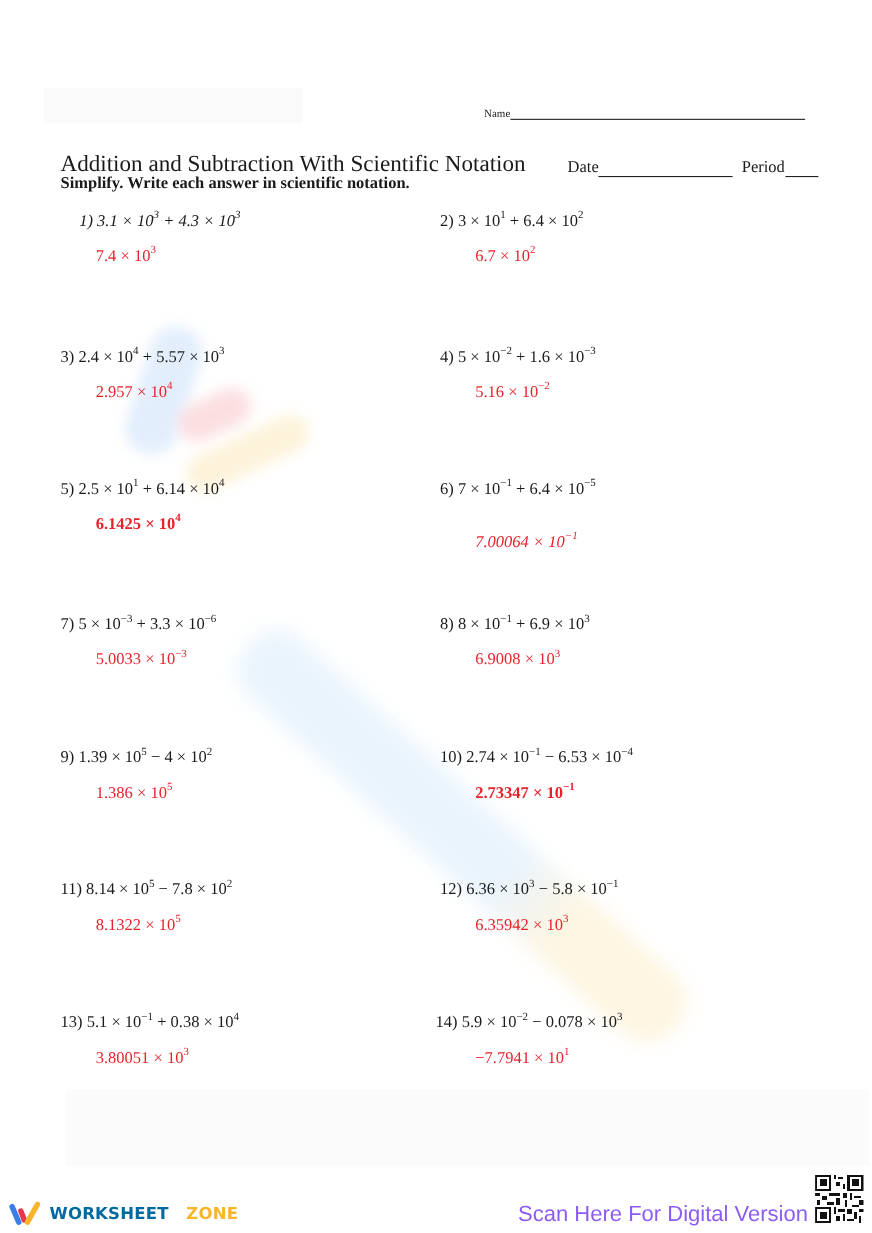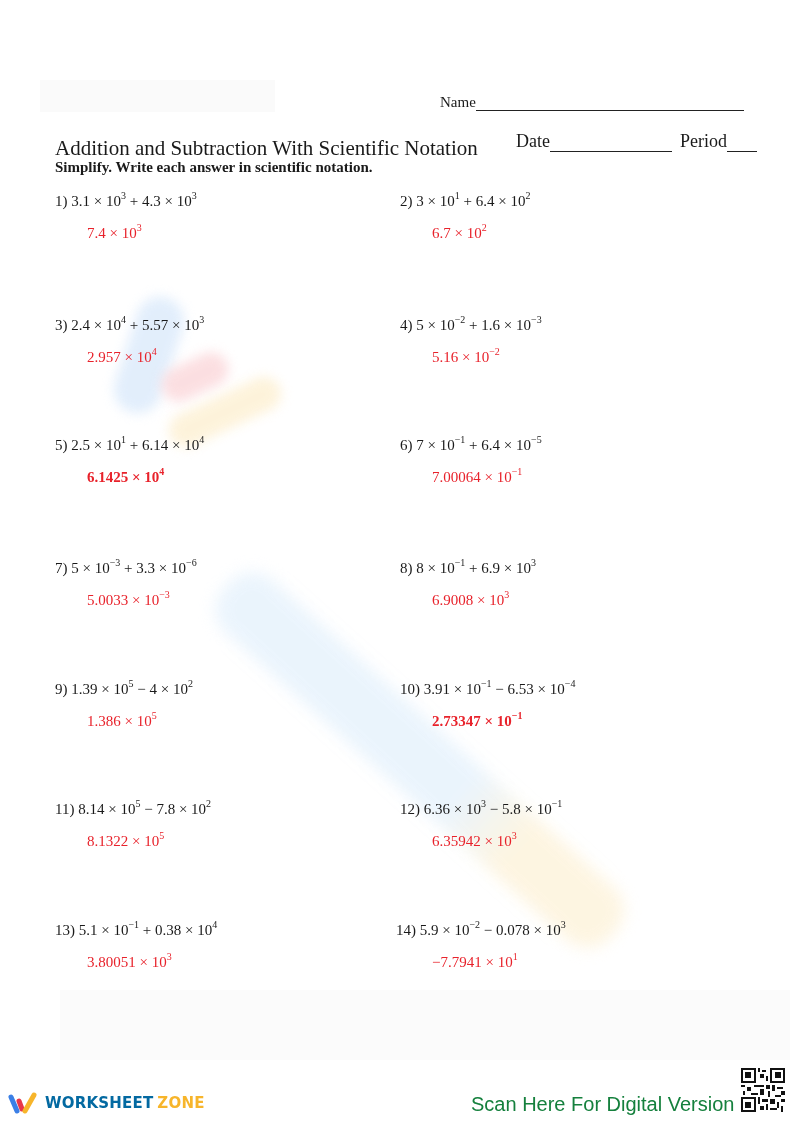--- a/index.html
+++ b/index.html
@@ -5,35 +5,35 @@
   html,body{margin:0;padding:0;background:#ffffff;}
   body{width:793px;height:1121px;position:relative;overflow:hidden;font-family:"Liberation Serif","DejaVu Serif",serif;color:#1a1a1a;}
   .wm{position:absolute;pointer-events:none;}
   .wm-blue{left:125px;top:295px;width:48px;height:120px;background:#dbeafb;border-radius:24px;transform:rotate(18deg);filter:blur(6px);opacity:.8;}
   .wm-red{left:160px;top:360px;width:70px;height:34px;background:#fbd7da;border-radius:18px;transform:rotate(-25deg);filter:blur(6px);opacity:.8;}
   .wm-yellow{left:165px;top:395px;width:120px;height:34px;background:#fdf0d2;border-radius:18px;transform:rotate(-25deg);filter:blur(6px);opacity:.8;}
   .wm-text{left:250px;top:560px;width:520px;height:70px;transform:rotate(42deg);transform-origin:left top;background:linear-gradient(90deg,#e4f1fc 0%,#e4f1fc 60%,#fdf2d8 75%,#fdf2d8 100%);border-radius:30px;filter:blur(8px);opacity:.75;}
   .topfade{position:absolute;left:40px;top:80px;width:235px;height:32px;background:#fafafa;}
   .botfade{position:absolute;left:60px;top:990px;width:730px;height:70px;background:#fbfbfb;}
 
-  .name-row{position:absolute;left:440px;top:94px;font-size:15px;display:flex;align-items:flex-end;}
+  .name-row{position:absolute;left:440px;top:94px;font-size:10px;display:flex;align-items:flex-end;}
   .blank{display:inline-block;border-bottom:1px solid #222;height:14px;}
   .title{position:absolute;left:55px;top:136px;font-size:21px;}
-  .date-row{position:absolute;left:516px;top:131px;font-size:18px;display:flex;align-items:flex-end;}
+  .date-row{position:absolute;left:516px;top:144px;font-size:15px;display:flex;align-items:flex-end;}
   .instr{position:absolute;left:55px;top:159px;font-size:15px;font-weight:bold;}
 
   .prob{position:absolute;font-size:15px;white-space:nowrap;}
   .ans{position:absolute;font-size:15px;color:#e8222b;white-space:nowrap;}
   sup{font-size:10px;vertical-align:7px;line-height:0;}
 
   .footer-logo{position:absolute;left:7px;top:1091px;display:flex;align-items:center;gap:6px;}
   .logo-text{font-family:"DejaVu Sans","Liberation Sans",sans-serif;font-weight:bold;font-size:15px;letter-spacing:.2px;}
   .logo-ws{color:#0369a1;}
-  .logo-zone{color:#f7b52b;margin-left:4px;text-align:right;}
-  .scan{position:absolute;left:471px;top:1093px;font-family:"Liberation Sans","DejaVu Sans",sans-serif;font-size:20px;color:#15803d;}
+  .logo-zone{color:#f7b52b;margin-left:16px;text-align:right;}
+  .scan{position:absolute;left:471px;top:1093px;font-family:"Liberation Sans","DejaVu Sans",sans-serif;font-size:20px;color:#8b5cf6;}
   .qr{position:absolute;left:741px;top:1068px;width:44px;height:44px;}
 </style>
 </head>
 <body>
 
 <div class="wm wm-blue"></div>
 <div class="wm wm-red"></div>
 <div class="wm wm-yellow"></div>
 <div class="wm wm-text"></div>
 <div class="topfade"></div>
@@ -46,39 +46,39 @@
 <div class="title">Addition and Subtraction With Scientific Notation</div>
 <div class="date-row">
   <span>Date</span>
   <span class="blank" style="width:122px"></span>
   <span style="margin-left:8px">Period</span>
   <span class="blank" style="width:30px"></span>
 </div>
 <div class="instr">Simplify.  Write each answer in scientific notation.</div>
 
 <div id="problems">
-    <div class="prob" style="left: 55px; top: 193px;"><span>1)</span> <span>3.1</span> <span>×</span> <span>10</span><sup>3</sup> <span>+</span> <span>4.3</span> <span>×</span> <span>10</span><sup>3</sup></div>
+    <div class="prob" style="left: 72px; top: 193px; font-style: italic;"><span>1)</span> <span>3.1</span> <span>×</span> <span>10</span><sup>3</sup> <span>+</span> <span>4.3</span> <span>×</span> <span>10</span><sup>3</sup></div>
     <div class="ans" style="left: 87px; top: 225px;"><span>7.4</span> <span>×</span> <span>10</span><sup>3</sup></div>
     <div class="prob" style="left: 400px; top: 193px;"><span>2)</span> <span>3</span> <span>×</span> <span>10</span><sup>1</sup> <span>+</span> <span>6.4</span> <span>×</span> <span>10</span><sup>2</sup></div>
     <div class="ans" style="left: 432px; top: 225px;"><span>6.7</span> <span>×</span> <span>10</span><sup>2</sup></div>
     <div class="prob" style="left: 55px; top: 317px;"><span>3)</span> <span>2.4</span> <span>×</span> <span>10</span><sup>4</sup> <span>+</span> <span>5.57</span> <span>×</span> <span>10</span><sup>3</sup></div>
     <div class="ans" style="left: 87px; top: 349px;"><span>2.957</span> <span>×</span> <span>10</span><sup>4</sup></div>
     <div class="prob" style="left: 400px; top: 317px;"><span>4)</span> <span>5</span> <span>×</span> <span>10</span><sup>−2</sup> <span>+</span> <span>1.6</span> <span>×</span> <span>10</span><sup>−3</sup></div>
     <div class="ans" style="left: 432px; top: 349px;"><span>5.16</span> <span>×</span> <span>10</span><sup>−2</sup></div>
     <div class="prob" style="left: 55px; top: 437px;"><span>5)</span> <span>2.5</span> <span>×</span> <span>10</span><sup>1</sup> <span>+</span> <span>6.14</span> <span>×</span> <span>10</span><sup>4</sup></div>
     <div class="ans" style="left: 87px; top: 469px; font-weight: bold;"><span>6.1425</span> <span>×</span> <span>10</span><sup>4</sup></div>
     <div class="prob" style="left: 400px; top: 437px;"><span>6)</span> <span>7</span> <span>×</span> <span>10</span><sup>−1</sup> <span>+</span> <span>6.4</span> <span>×</span> <span>10</span><sup>−5</sup></div>
-    <div class="ans" style="left: 432px; top: 469px;"><span>7.00064</span> <span>×</span> <span>10</span><sup>−1</sup></div>
+    <div class="ans" style="left: 432px; top: 485px; font-style: italic;"><span>7.00064</span> <span>×</span> <span>10</span><sup>−1</sup></div>
     <div class="prob" style="left: 55px; top: 560px;"><span>7)</span> <span>5</span> <span>×</span> <span>10</span><sup>−3</sup> <span>+</span> <span>3.3</span> <span>×</span> <span>10</span><sup>−6</sup></div>
     <div class="ans" style="left: 87px; top: 592px;"><span>5.0033</span> <span>×</span> <span>10</span><sup>−3</sup></div>
     <div class="prob" style="left: 400px; top: 560px;"><span>8)</span> <span>8</span> <span>×</span> <span>10</span><sup>−1</sup> <span>+</span> <span>6.9</span> <span>×</span> <span>10</span><sup>3</sup></div>
     <div class="ans" style="left: 432px; top: 592px;"><span>6.9008</span> <span>×</span> <span>10</span><sup>3</sup></div>
     <div class="prob" style="left: 55px; top: 681px;"><span>9)</span> <span>1.39</span> <span>×</span> <span>10</span><sup>5</sup> <span>−</span> <span>4</span> <span>×</span> <span>10</span><sup>2</sup></div>
     <div class="ans" style="left: 87px; top: 713px;"><span>1.386</span> <span>×</span> <span>10</span><sup>5</sup></div>
-    <div class="prob" style="left: 400px; top: 681px;"><span>10)</span> <span>3.91</span> <span>×</span> <span>10</span><sup>−1</sup> <span>−</span> <span>6.53</span> <span>×</span> <span>10</span><sup>−4</sup></div>
+    <div class="prob" style="left: 400px; top: 681px;"><span>10)</span> <span>2.74</span> <span>×</span> <span>10</span><sup>−1</sup> <span>−</span> <span>6.53</span> <span>×</span> <span>10</span><sup>−4</sup></div>
     <div class="ans" style="left: 432px; top: 713px; font-weight: bold;"><span>2.73347</span> <span>×</span> <span>10</span><sup>−1</sup></div>
     <div class="prob" style="left: 55px; top: 801px;"><span>11)</span> <span>8.14</span> <span>×</span> <span>10</span><sup>5</sup> <span>−</span> <span>7.8</span> <span>×</span> <span>10</span><sup>2</sup></div>
     <div class="ans" style="left: 87px; top: 833px;"><span>8.1322</span> <span>×</span> <span>10</span><sup>5</sup></div>
     <div class="prob" style="left: 400px; top: 801px;"><span>12)</span> <span>6.36</span> <span>×</span> <span>10</span><sup>3</sup> <span>−</span> <span>5.8</span> <span>×</span> <span>10</span><sup>−1</sup></div>
     <div class="ans" style="left: 432px; top: 833px;"><span>6.35942</span> <span>×</span> <span>10</span><sup>3</sup></div>
     <div class="prob" style="left: 55px; top: 922px;"><span>13)</span> <span>5.1</span> <span>×</span> <span>10</span><sup>−1</sup> <span>+</span> <span>0.38</span> <span>×</span> <span>10</span><sup>4</sup></div>
     <div class="ans" style="left: 87px; top: 954px;"><span>3.80051</span> <span>×</span> <span>10</span><sup>3</sup></div>
     <div class="prob" style="left: 396px; top: 922px;"><span>14)</span> <span>5.9</span> <span>×</span> <span>10</span><sup>−2</sup> <span>−</span> <span>0.078</span> <span>×</span> <span>10</span><sup>3</sup></div>
     <div class="ans" style="left: 432px; top: 954px;"><span>−7.7941</span> <span>×</span> <span>10</span><sup>1</sup></div>
   </div>

